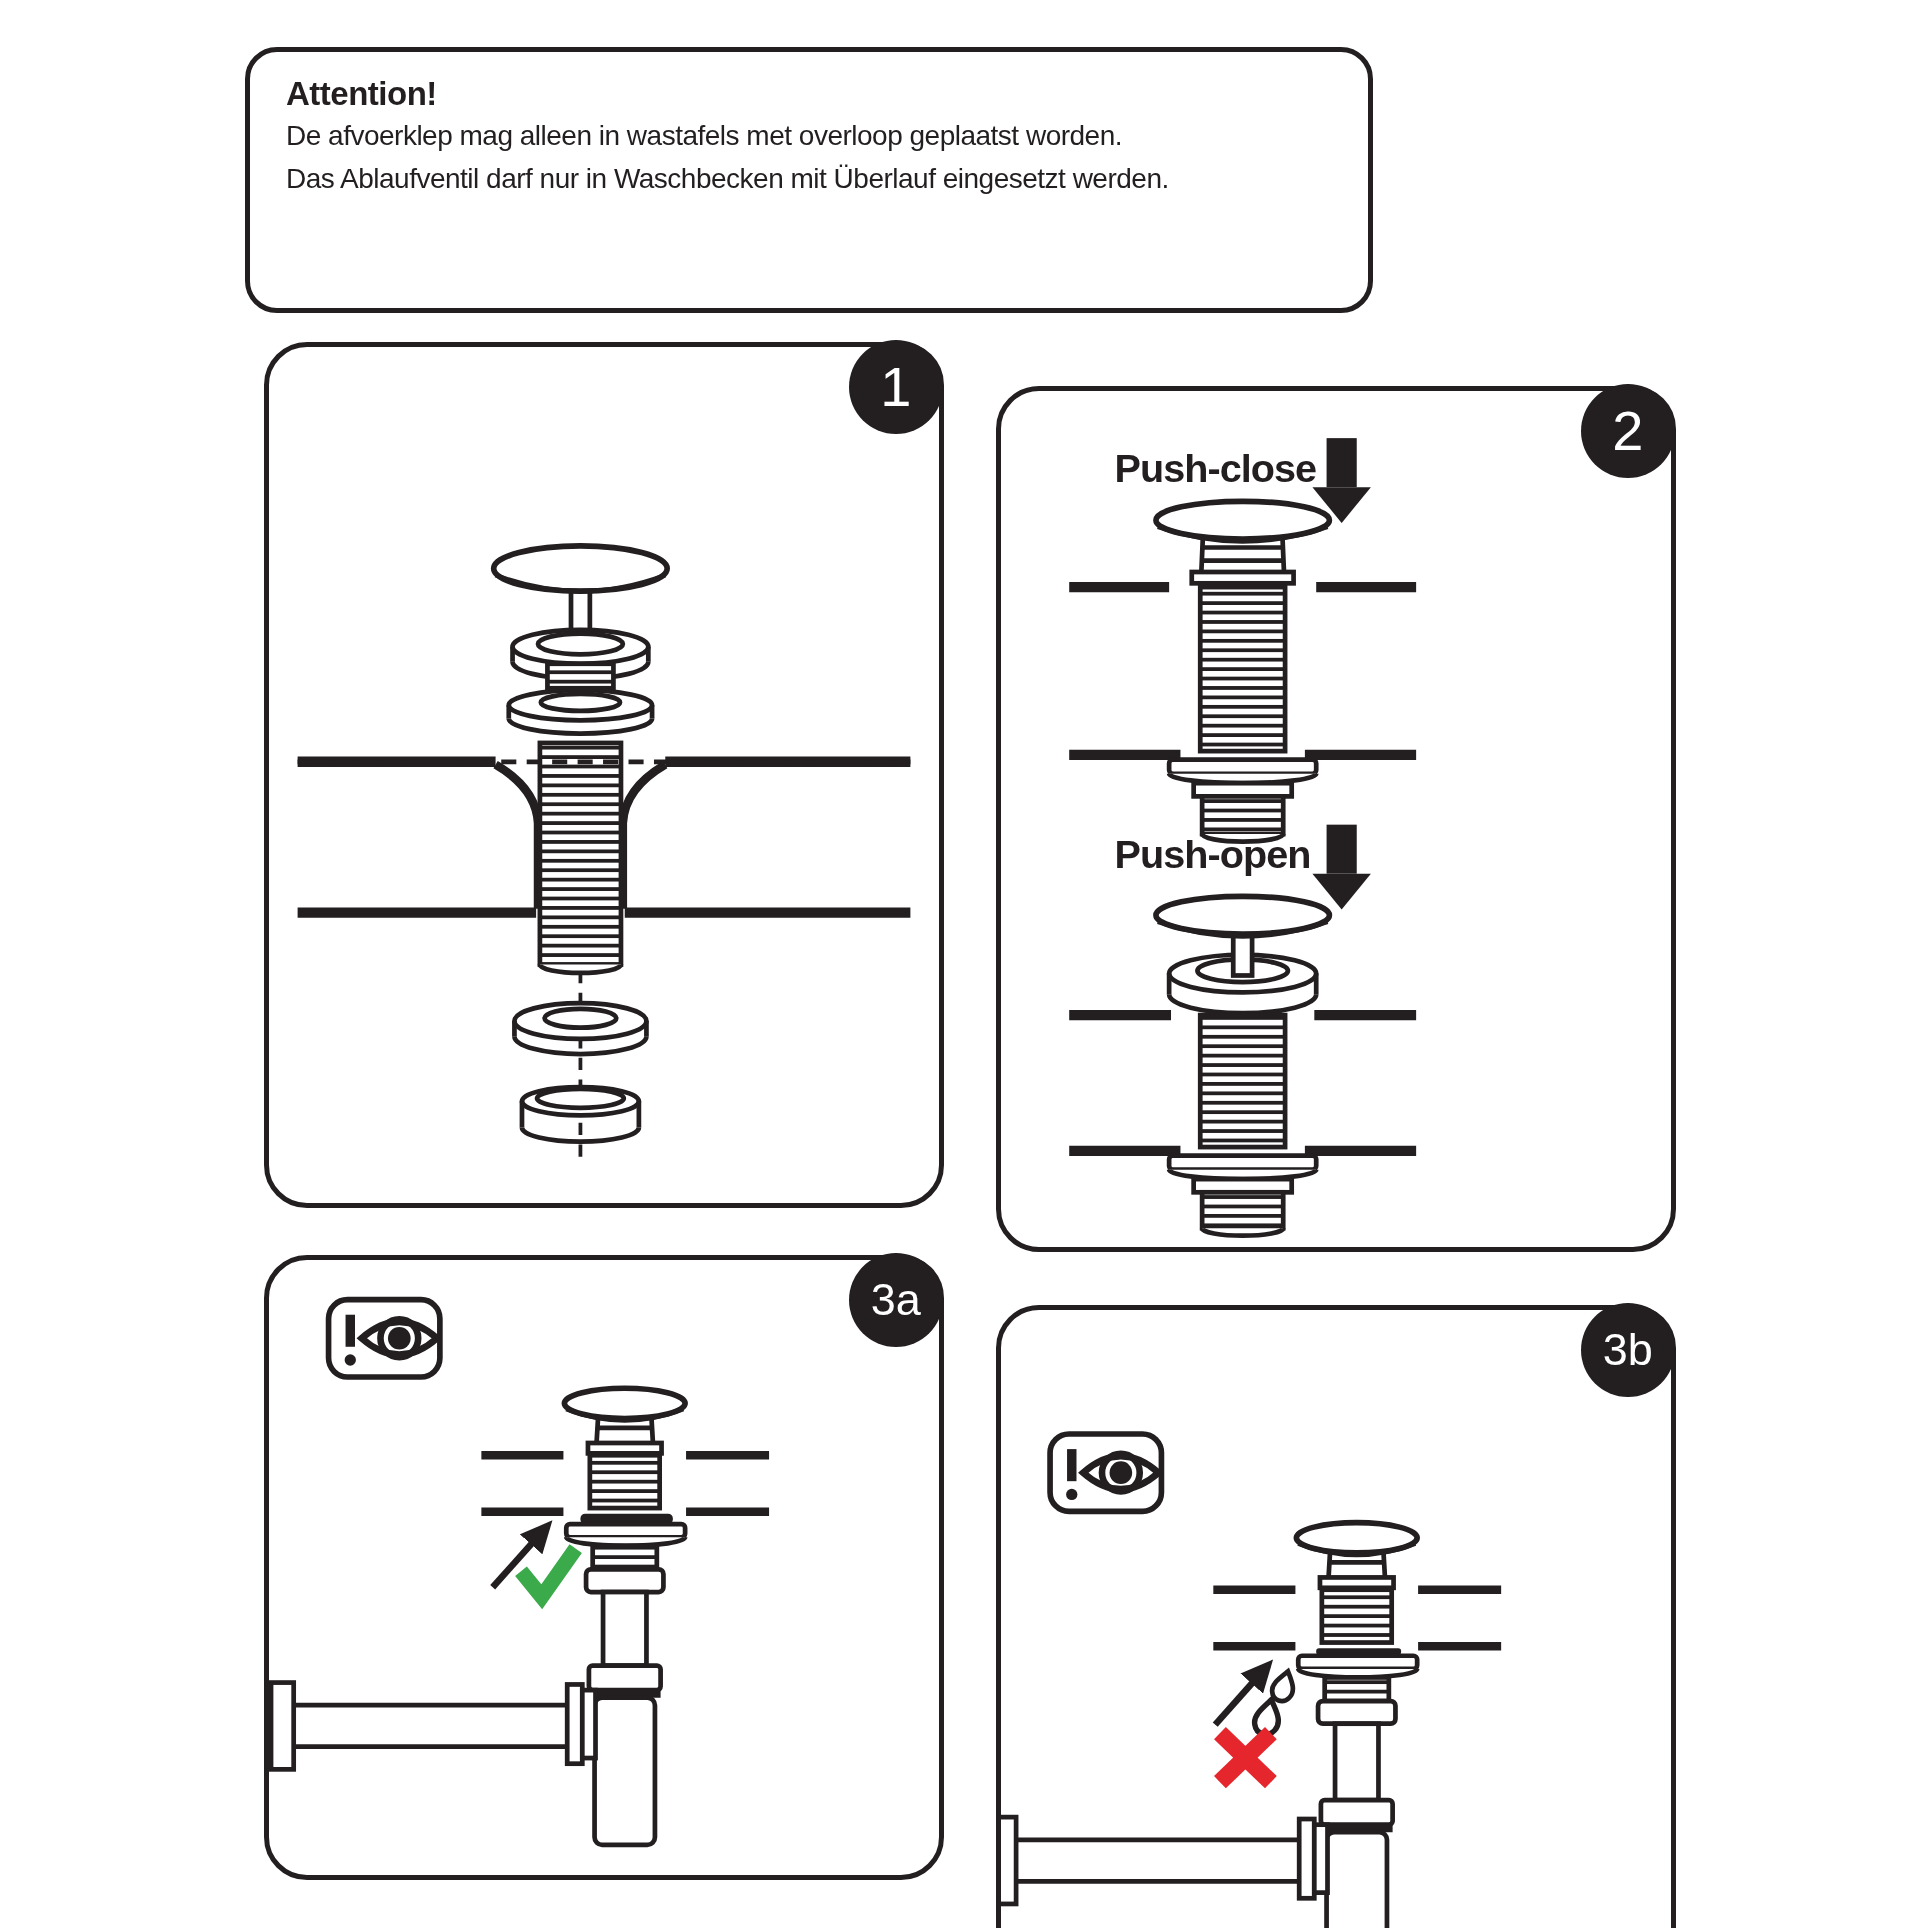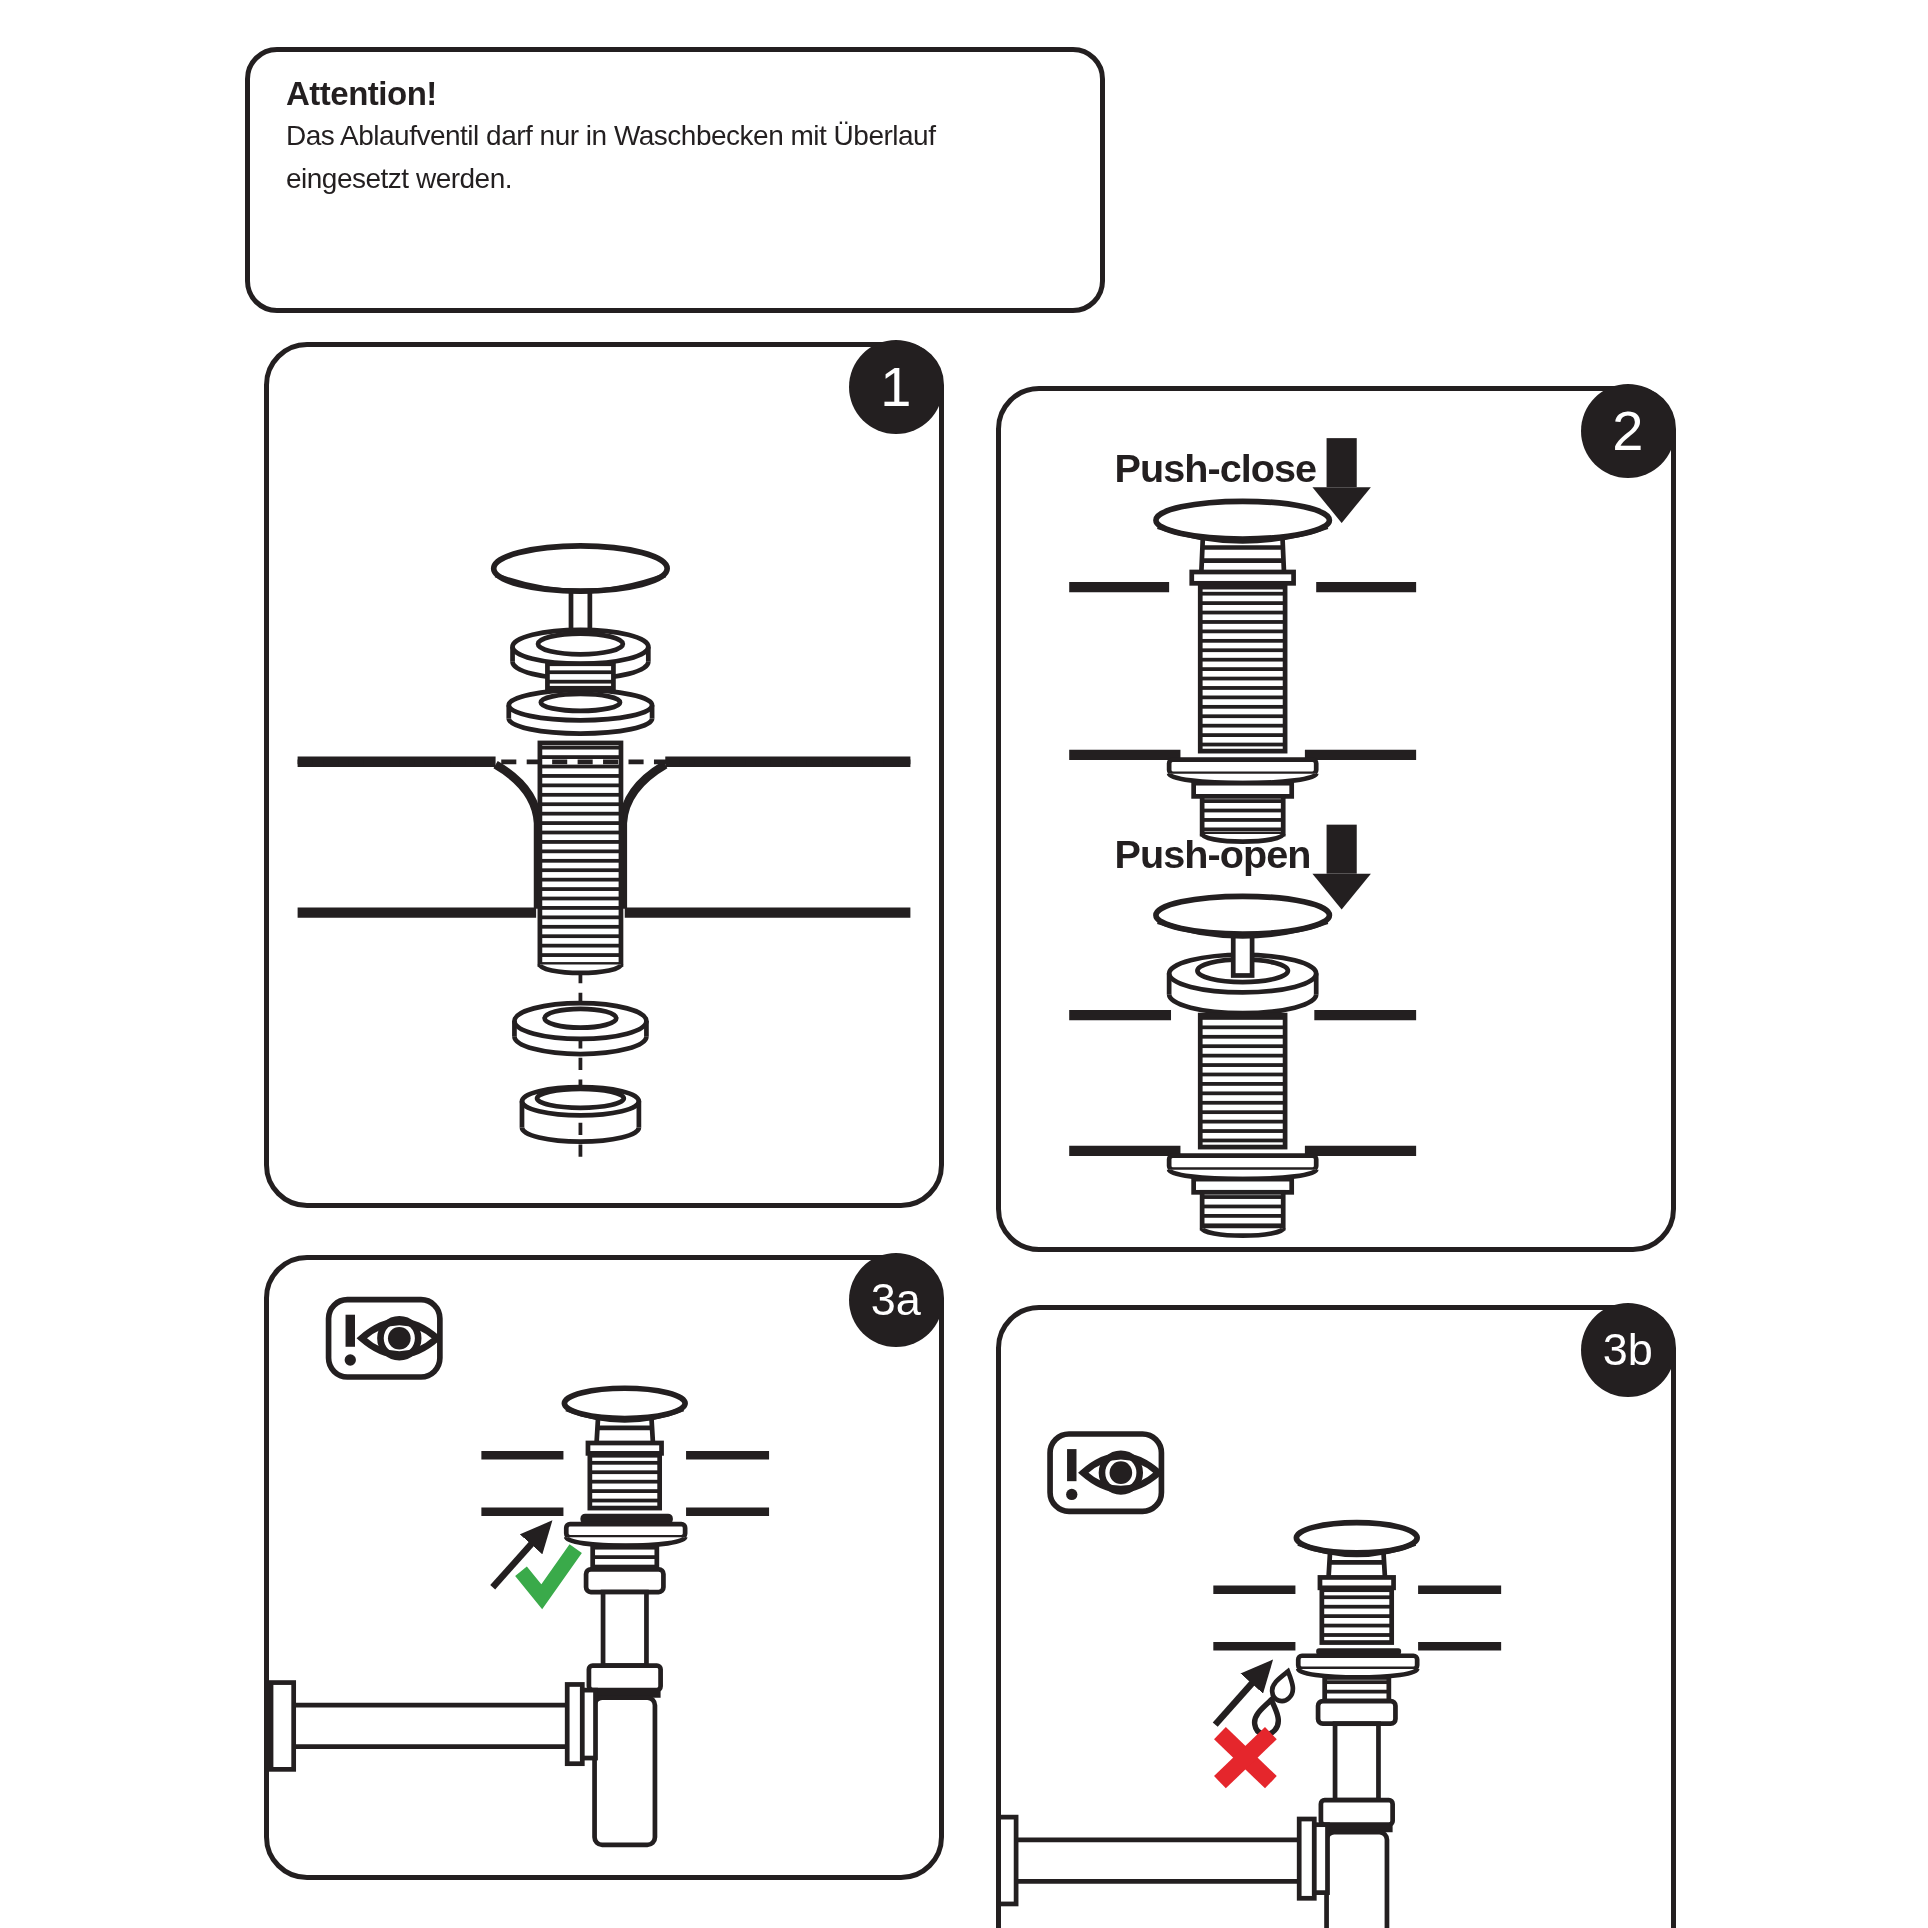--- a/index.html
+++ b/index.html
@@ -1,21 +1,21 @@
 <!DOCTYPE html>
 <html style="font-size:15px"><head>
 <meta charset="utf-8">
 <style>
   html,body{margin:0;padding:0;}
   body{
     width:1928px;height:1928px;position:relative;background:#ffffff;
     font-family:"Liberation Sans",sans-serif;color:#231f20;overflow:hidden;
   }
   .attention-box{
-    position:absolute;left:245px;top:47px;width:860px;height:266px;
+    position:absolute;left:245px;top:47px;width:1128px;height:266px;
     box-sizing:border-box;border:5.6px solid #231f20;border-radius:32px;
     background:#fff;padding:21px 36px;
   }
   .attention-title{font-size:33px;font-weight:bold;line-height:41px;letter-spacing:-0.5px;}
   .attention-line{font-size:28px;line-height:43px;letter-spacing:-0.5px;}
   .panel{
     position:absolute;box-sizing:border-box;border:5.6px solid #231f20;
     border-radius:43px;background:#fff;
   }
   .panel-1{left:264px;top:342px;width:680px;height:866px;}
@@ -41,20 +41,21 @@
       <path d="M0 5 H12" stroke="#231f20" stroke-width="4" fill="none"></path>
     </pattern>
     <marker id="ah" markerUnits="userSpaceOnUse" markerWidth="36" markerHeight="32" refX="26" refY="16" orient="auto">
       <path d="M0 0 L34 16 L0 32 Z" fill="#231f20"></path>
     </marker>
   </defs>
 </svg>
 
 <div class="attention-box">
   <div class="attention-title">Attention!</div>
+  <div class="attention-line">De afvoerklep mag alleen in wastafels met overloop geplaatst worden.</div>
   <div class="attention-line">Das Ablaufventil darf nur in Waschbecken mit Überlauf eingesetzt werden.</div>
 </div>
 
 <div class="panel panel-1">
   <svg viewBox="0 0 710 908">
     <g stroke="#231f20" stroke-width="5" fill="none">
 
       <g>
         <path d="M30 440 H240 M420 440 H680" stroke-width="11"></path>
         <path d="M240 443 Q283 468 285 505 L285 596" stroke-width="9"></path>

